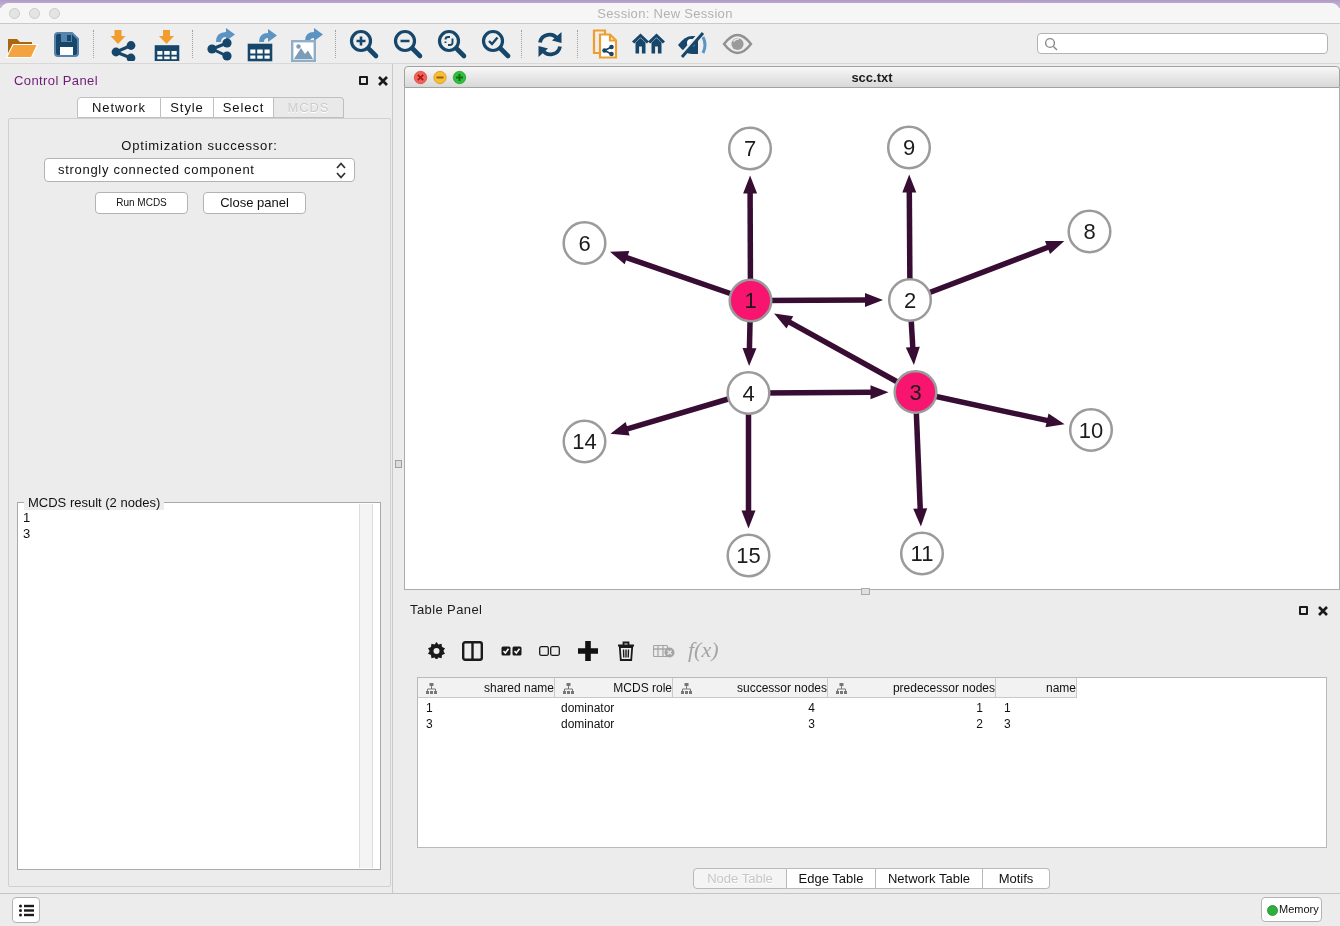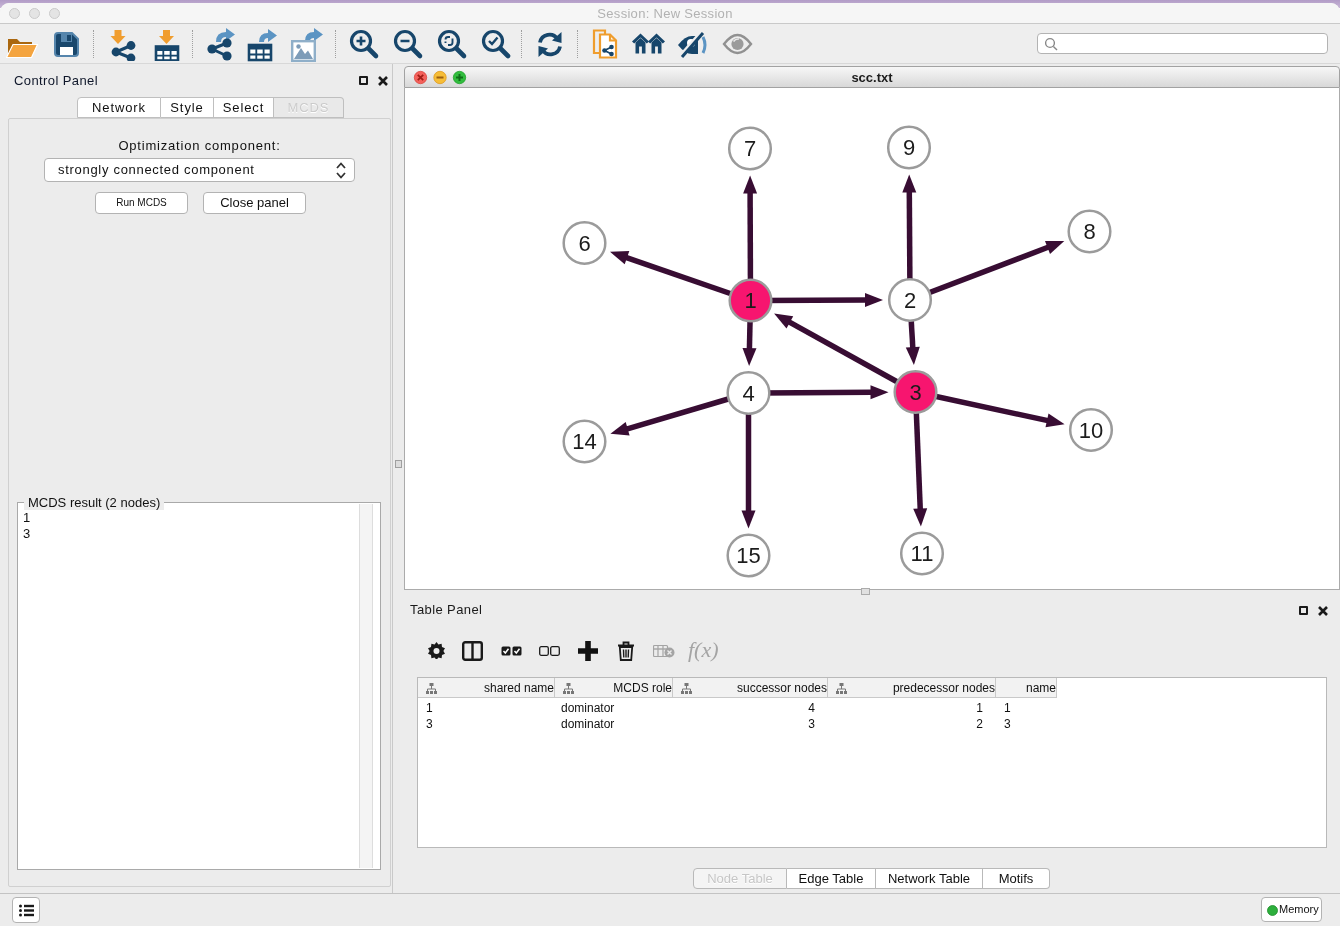--- a/index.html
+++ b/index.html
@@ -12,21 +12,21 @@
 .tl { position:absolute; top:5px; width:11px; height:11px; border-radius:50%; background:#e4e4e4; border:1px solid #cacaca; }
 #titlebar .t1{left:8.5px} #titlebar .t2{left:28.5px} #titlebar .t3{left:48.5px}
 #titletext { position:absolute; top:3px; left:0; right:10px; text-align:center; font-size:13px; color:#b2b2b2; letter-spacing:0.3px; }
 
 #toolbar { position:absolute; top:21px; left:0; right:0; height:40px; background:#eeeeee; border-bottom:1px solid #d8d8d8; }
 .tbi { position:absolute; top:5px; }
 .tbsep { position:absolute; top:6px; height:28px; width:0; border-left:1px dotted #9f9f9f; }
 #search { position:absolute; right:12px; top:9px; width:291px; height:21px; background:#fff; border:1px solid #b3b3b3; border-radius:4px; }
 
 #cpanel { position:absolute; top:61px; left:0; width:392px; bottom:33px; background:#ececec; }
-#cpanel .ptitle { position:absolute; left:14px; top:9px; font-size:13px; color:#0f172a; letter-spacing:0.4px; }
+#cpanel .ptitle { position:absolute; left:14px; top:9px; font-size:13px; color:#701a75; letter-spacing:0.4px; }
 .sqbtn { position:absolute; width:9px; height:9px; border:2px solid #1a1a1a; border-radius:1px; }
 #cptabs { position:absolute; top:33px; left:77px; height:21px; display:flex; font-size:13px; letter-spacing:0.9px; }
 #cptabs div { border:1px solid #bfbfbf; border-left:none; background:#fff; color:#111; padding:2px 0 0 0; text-align:center; height:21px; }
 #cptabs div:first-child { border-left:1px solid #bfbfbf; border-radius:4px 0 0 0; }
 #cptabs div:last-child { border-radius:0 4px 0 0; }
 #cptabs .active { background:#e9e9e9; color:#cbcbcb; text-shadow:0 1px 0 #fff; }
 #cpbody { position:absolute; top:54px; left:8px; width:383px; bottom:6px; border:1px solid #d0d0d0; border-radius:2px; background:#ececec; }
 
 #netwin { position:absolute; left:404px; top:63px; width:936px; height:524px; }
 #nettitle { position:absolute; top:0; left:0; right:0; height:22px; background:linear-gradient(#f7f7f7,#d8d8d8); border:1px solid #a2a2a2; border-radius:4px 4px 0 0; }
@@ -174,21 +174,21 @@
     <svg style="position:absolute;left:377px;top:11px" width="12" height="12">
       <path d="M2 2 L10 10 M10 2 L2 10" stroke="#1a1a1a" stroke-width="2.6"></path>
     </svg>
     <div id="cpbody"></div>
     <div id="cptabs">
       <div style="width:84px">Network</div>
       <div style="width:53px">Style</div>
       <div style="width:60px">Select</div>
       <div class="active" style="width:70px">MCDS</div>
     </div>
-    <div style="position:absolute;top:74px;left:8px;width:383px;text-align:center;font-size:13px;color:#111;letter-spacing:0.8px">Optimization component:</div>
+    <div style="position:absolute;top:74px;left:8px;width:383px;text-align:center;font-size:13px;color:#111;letter-spacing:0.8px">Optimization successor:</div>
     <div style="position:absolute;top:94px;left:44px;width:311px;height:24px;background:#fff;border:1px solid #b3b3b3;border-radius:4px;font-size:13px;color:#111;line-height:22px;padding-left:13px;letter-spacing:0.7px">strongly connected component
       <svg style="position:absolute;right:7px;top:3px" width="12" height="17">
         <path d="M2 6 L6 1.5 L10 6" fill="none" stroke="#333" stroke-width="1.8"></path>
         <path d="M2 11 L6 15.5 L10 11" fill="none" stroke="#333" stroke-width="1.8"></path>
       </svg>
     </div>
     <div class="btnw" style="left:95px;top:128px;width:93px;height:22px;font-size:10px;color:#111;text-align:center;line-height:20px">Run MCDS</div>
     <div class="btnw" style="left:203px;top:128px;width:103px;height:22px;font-size:13px;color:#111;text-align:center;line-height:20px">Close panel</div>
     <div style="position:absolute;left:17px;top:438px;width:364px;height:368px;background:#fff;border:1px solid #a9a9a9">
       <div style="position:absolute;left:6px;top:-8px;background:#ececec;padding:0 4px;font-size:13px;color:#111">MCDS result (2 nodes)</div>
@@ -353,21 +353,21 @@
         <div class="hc" style="left:409px;width:168px">
             <svg class="hicon" width="11" height="11">
               <rect x="3.5" y="0" width="4" height="3" fill="#777"></rect>
               <path d="M5.5 3 L5.5 6 M1.5 6 L9.5 6 M1.5 6 L1.5 8 M9.5 6 L9.5 8" stroke="#777" stroke-width="1" fill="none"></path>
               <rect x="0" y="8" width="3" height="3" fill="#777"></rect>
               <rect x="4" y="8" width="3" height="3" fill="#777"></rect>
               <rect x="8" y="8" width="3" height="3" fill="#777"></rect>
             </svg>
             <span>predecessor nodes</span>
           </div>
-        <div class="hc" style="left:577px;width:62px;border-right:1px solid #c9c9c9">
+        <div class="hc" style="left:577px;width:82px;border-right:1px solid #c9c9c9">
             <span style="margin-left:0">name</span>
           </div>
       </div>
       <div class="trow" style="top:22px">
         <span style="left:8px">1</span>
           <span style="left:143px">dominator</span>
         <span style="left:254px;width:143px;text-align:right">4</span>
         <span style="left:409px;width:156px;text-align:right">1</span>
         <span style="left:586px">1</span>
       </div>

